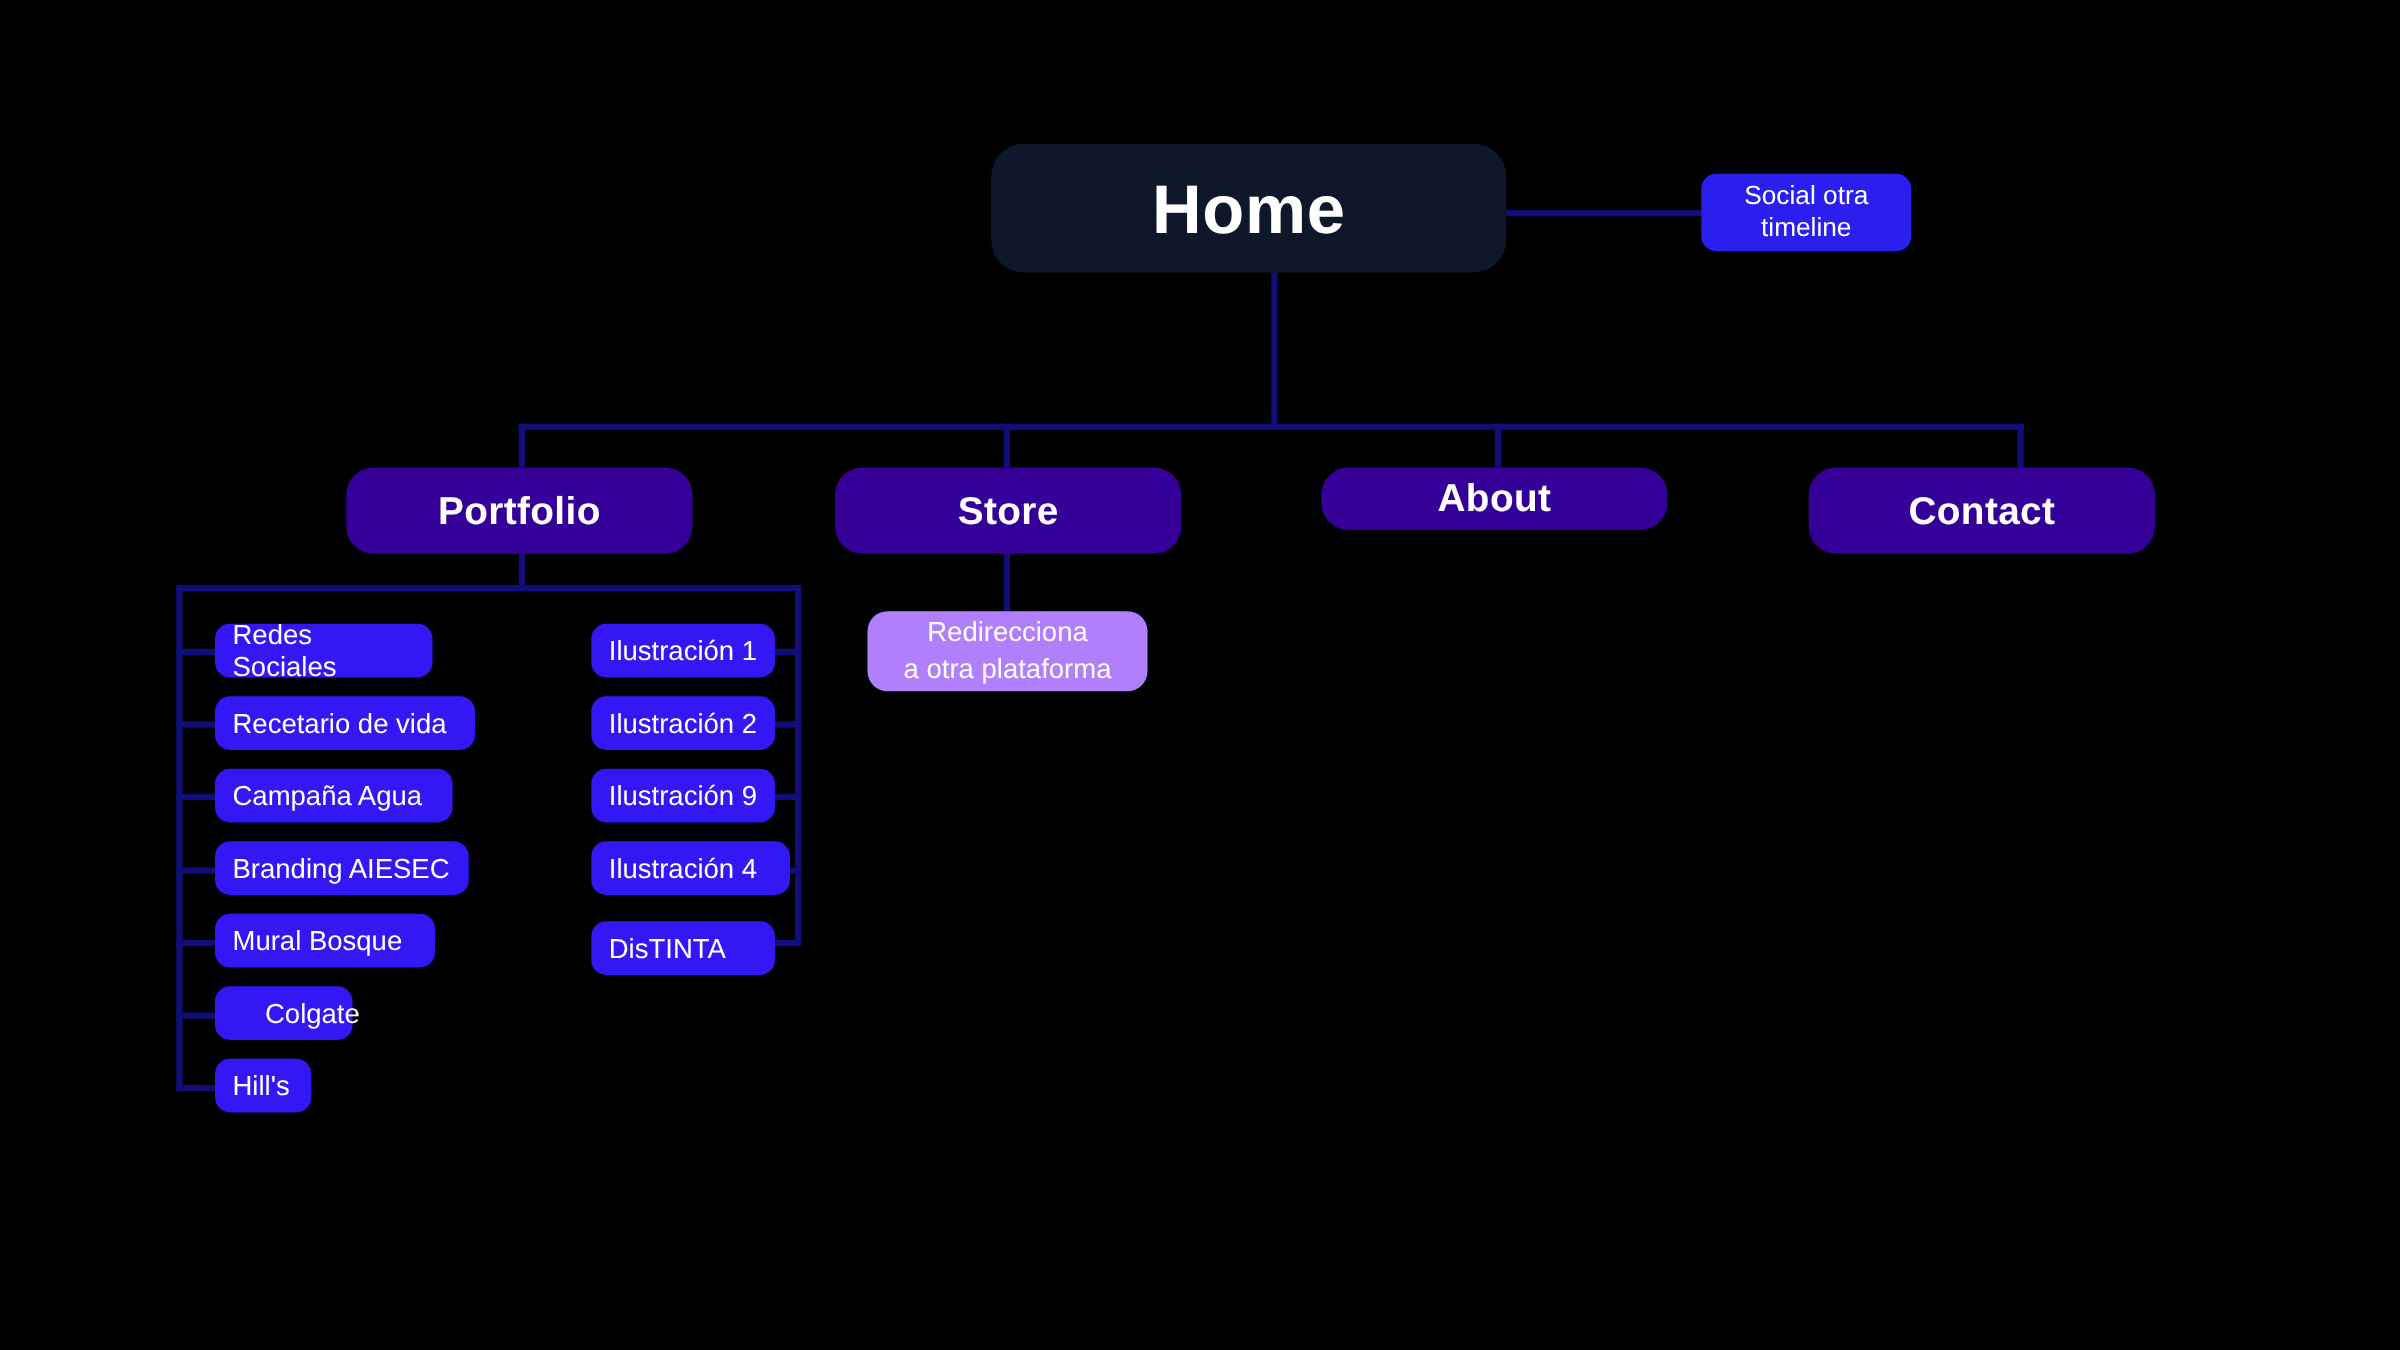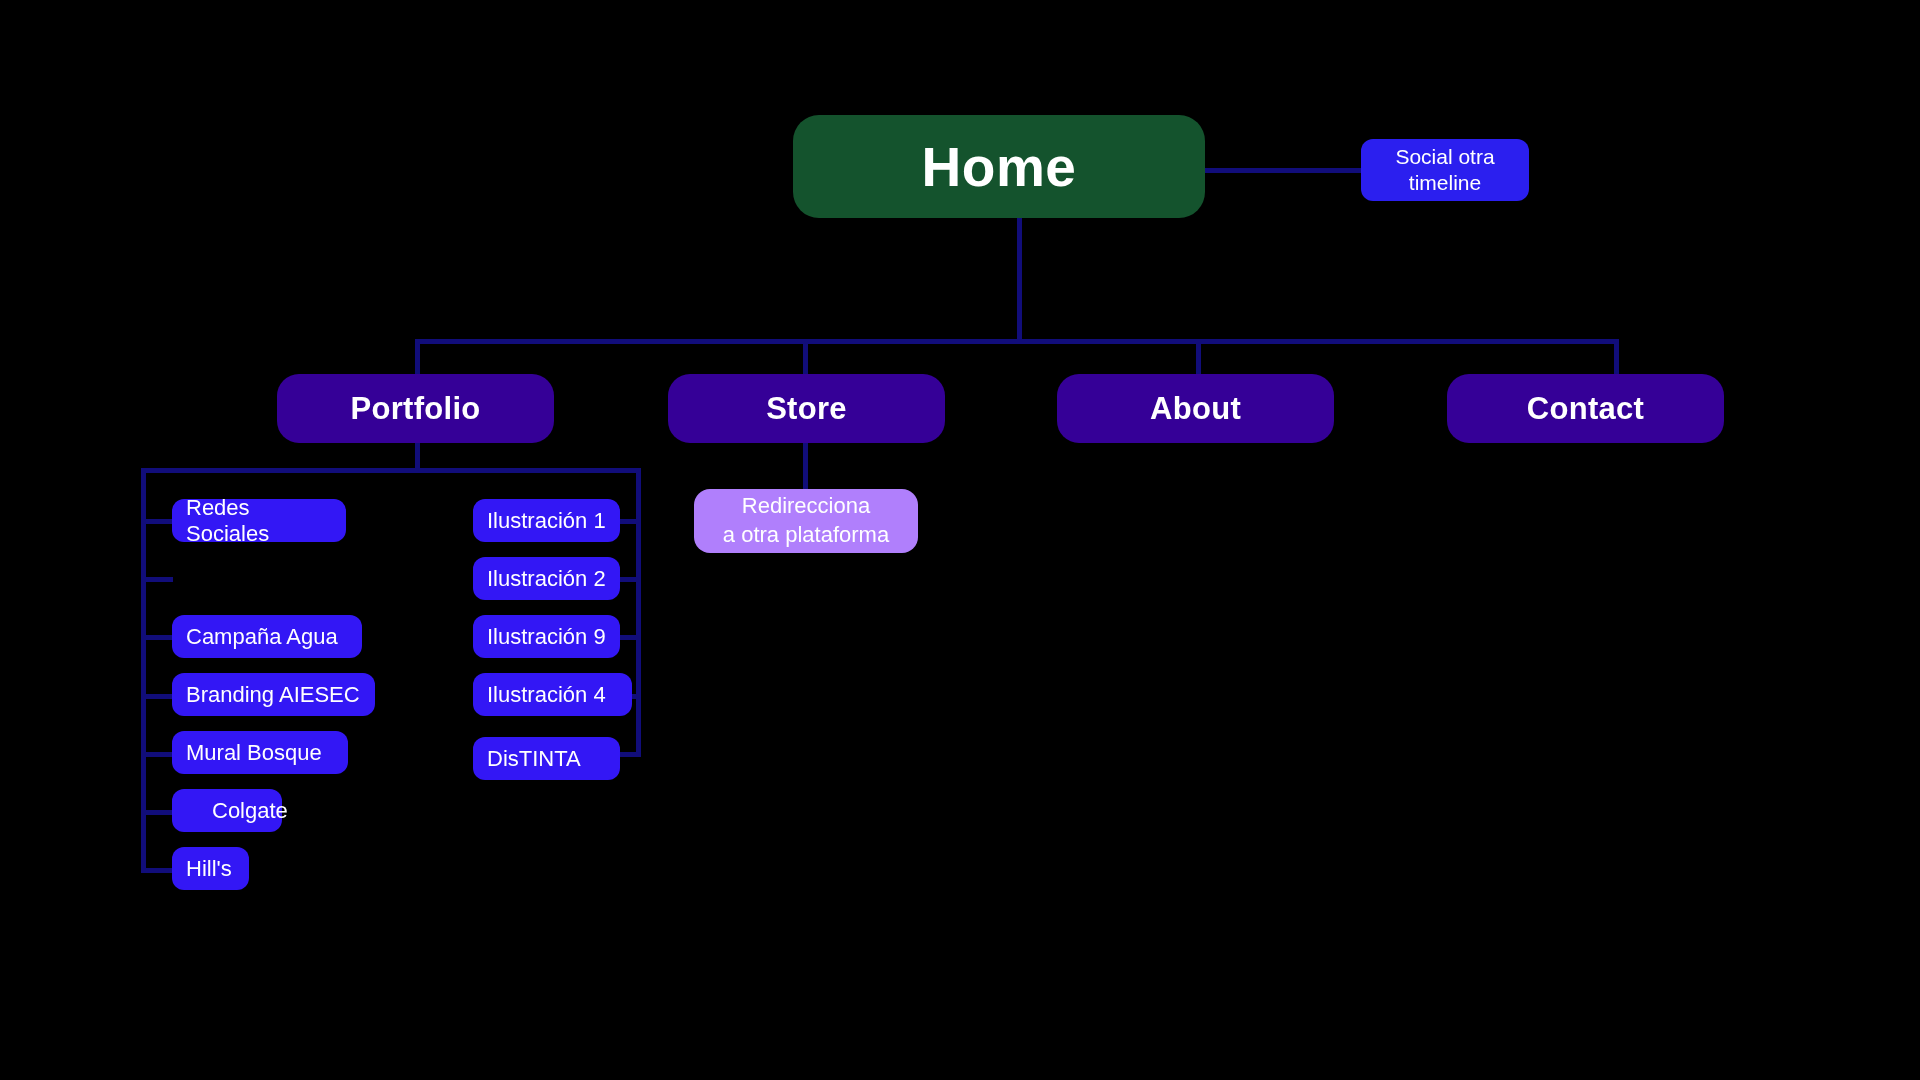--- a/index.html
+++ b/index.html
@@ -34,21 +34,21 @@
     box-sizing: border-box;
     display: flex;
     align-items: center;
     justify-content: center;
     text-align: center;
     color: #ffffff;
     z-index: 5;
   }
 
   .node-root {
-    background: #14532d;
+    background: #0f172a;
     border-radius: 26px;
     font-size: 55px;
     font-weight: bold;
     letter-spacing: 0.5px;
   }
 
   .node-section {
     background: #350097;
     border-radius: 22px;
     font-size: 31px;
@@ -135,35 +135,38 @@
   </div>
 
   <div class="node node-section" style="left:277px; top:374px; width:277px; height:69px;">
     <span>Portfolio</span>
   </div>
 
   <div class="node node-section" style="left:668px; top:374px; width:277px; height:69px;">
     <span>Store</span>
   </div>
 
-  <div class="node node-section" style="left:1057px; top:374px; width:277px; height:69px;">
+  <div class="node node-section" style="left:1057px; top:374px; width:277px; height:50px;">
     <span>About</span>
   </div>
 
   <div class="node node-section" style="left:1447px; top:374px; width:277px; height:69px;">
     <span>Contact</span>
   </div>
 
   <div class="node node-redirect" style="left:694px; top:489px; width:224px; height:64px;">
     <span class="note-line">Redirecciona</span>
     <span class="note-line">a otra plataforma</span>
   </div>
 
   <div class="node node-leaf" style="left:172px; top:499px; width:174px; height:43px;">
     <span>Redes Sociales</span>
+  </div>
+  <div class="node node-leaf" style="left:172px; top:557px; width:208px; height:43px;">
+    <span>Recetario de vida</span>
   </div>
   <div class="node node-leaf" style="left:172px; top:615px; width:190px; height:43px;">
     <span>Campaña Agua</span>
   </div>
   <div class="node node-leaf" style="left:172px; top:673px; width:203px; height:43px;">
     <span>Branding AIESEC</span>
   </div>
   <div class="node node-leaf" style="left:172px; top:731px; width:176px; height:43px;">
     <span>Mural Bosque</span>
   </div>

